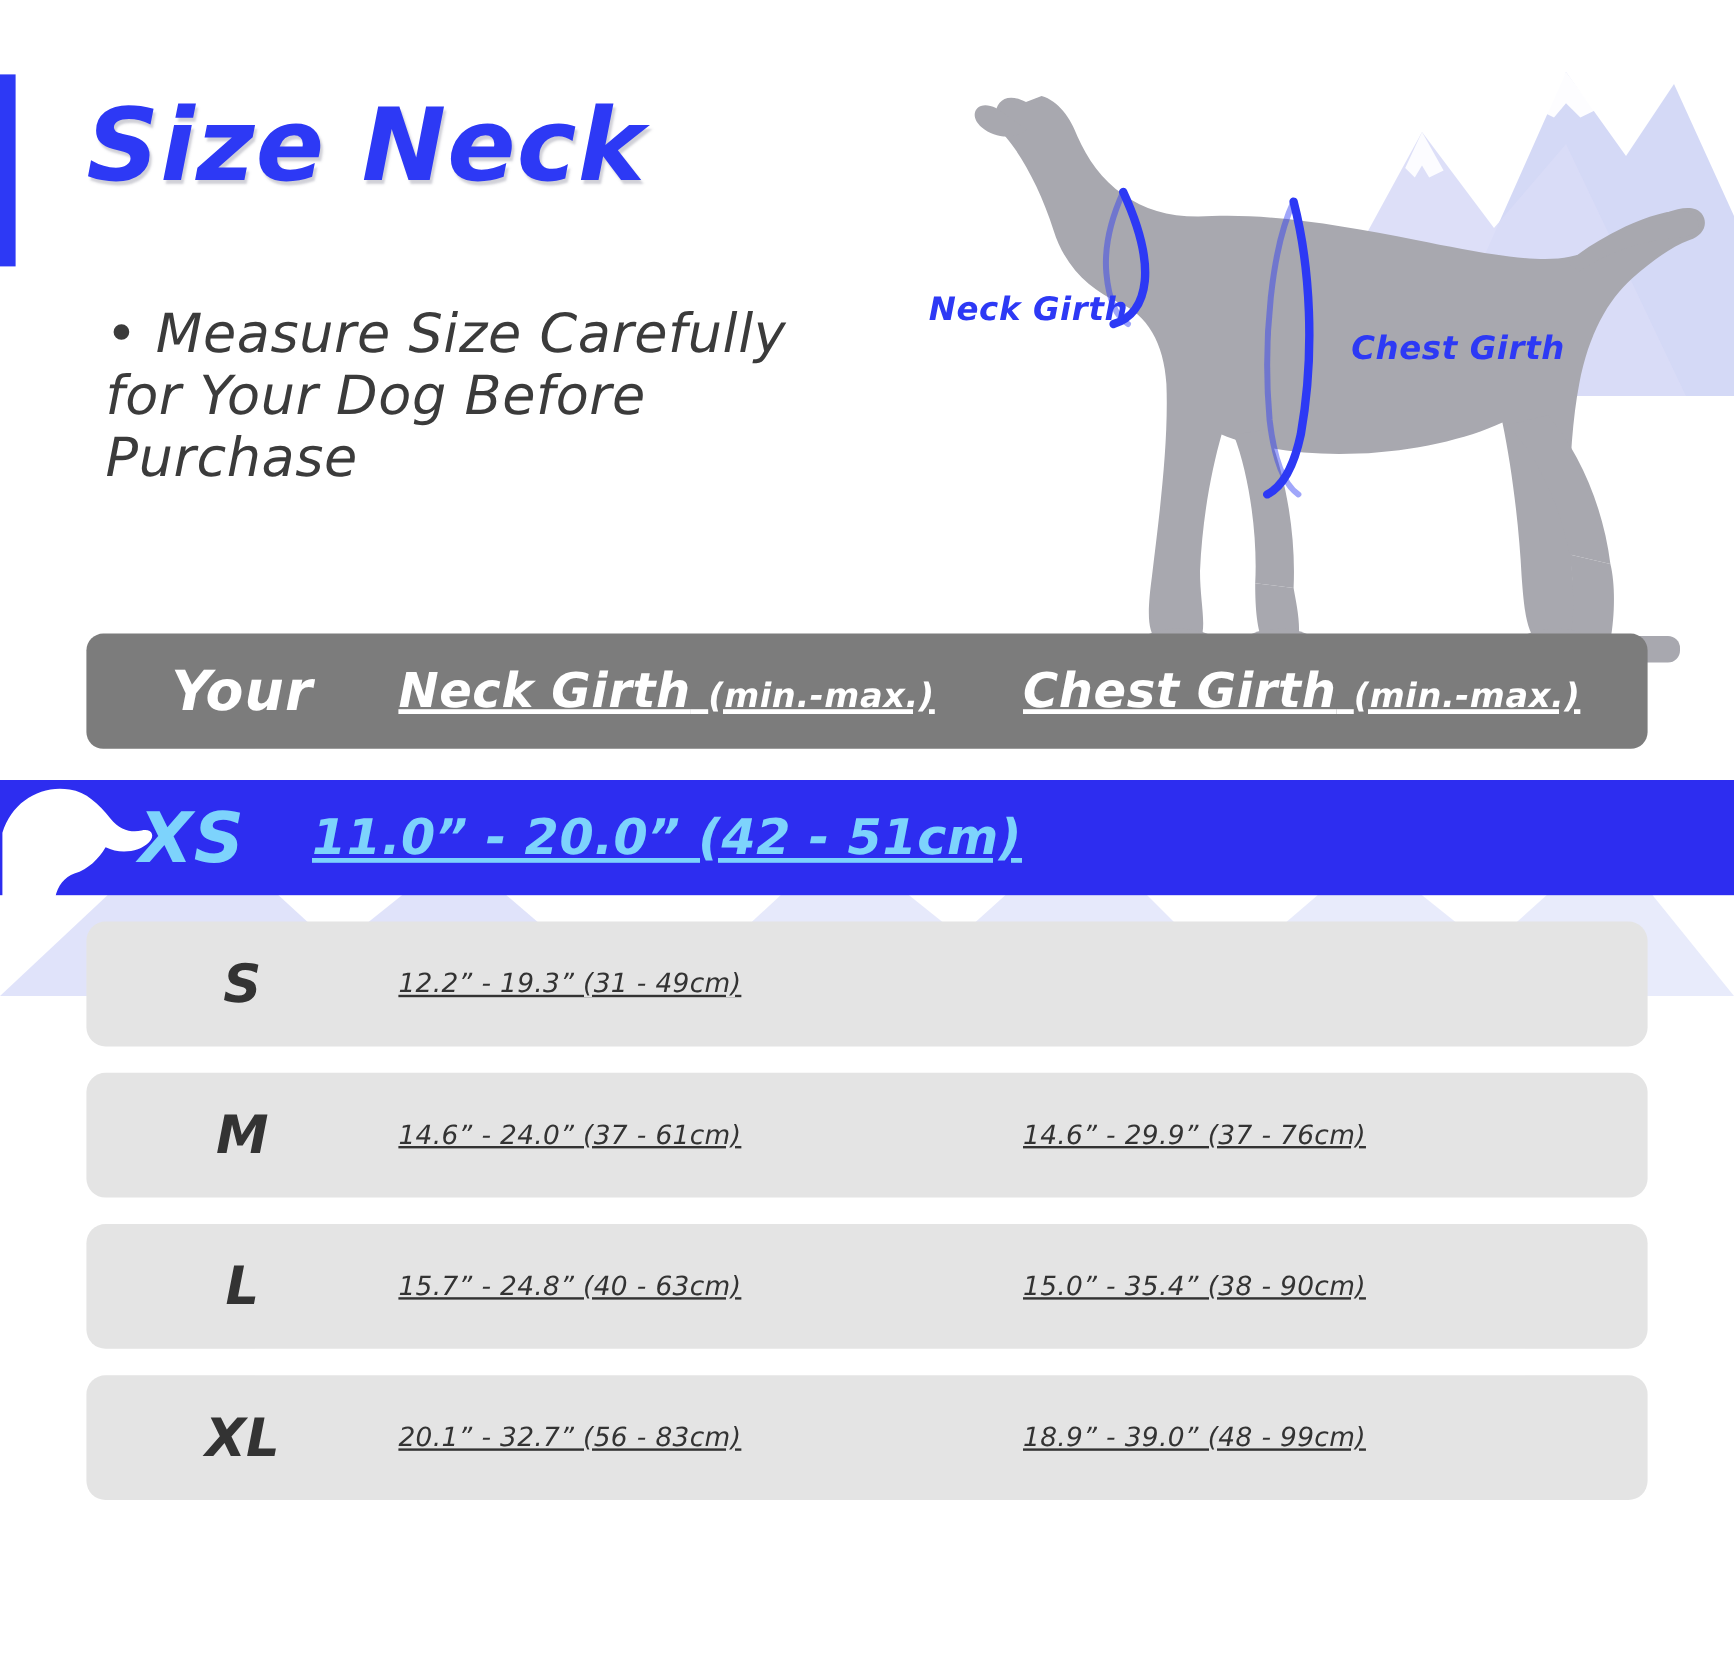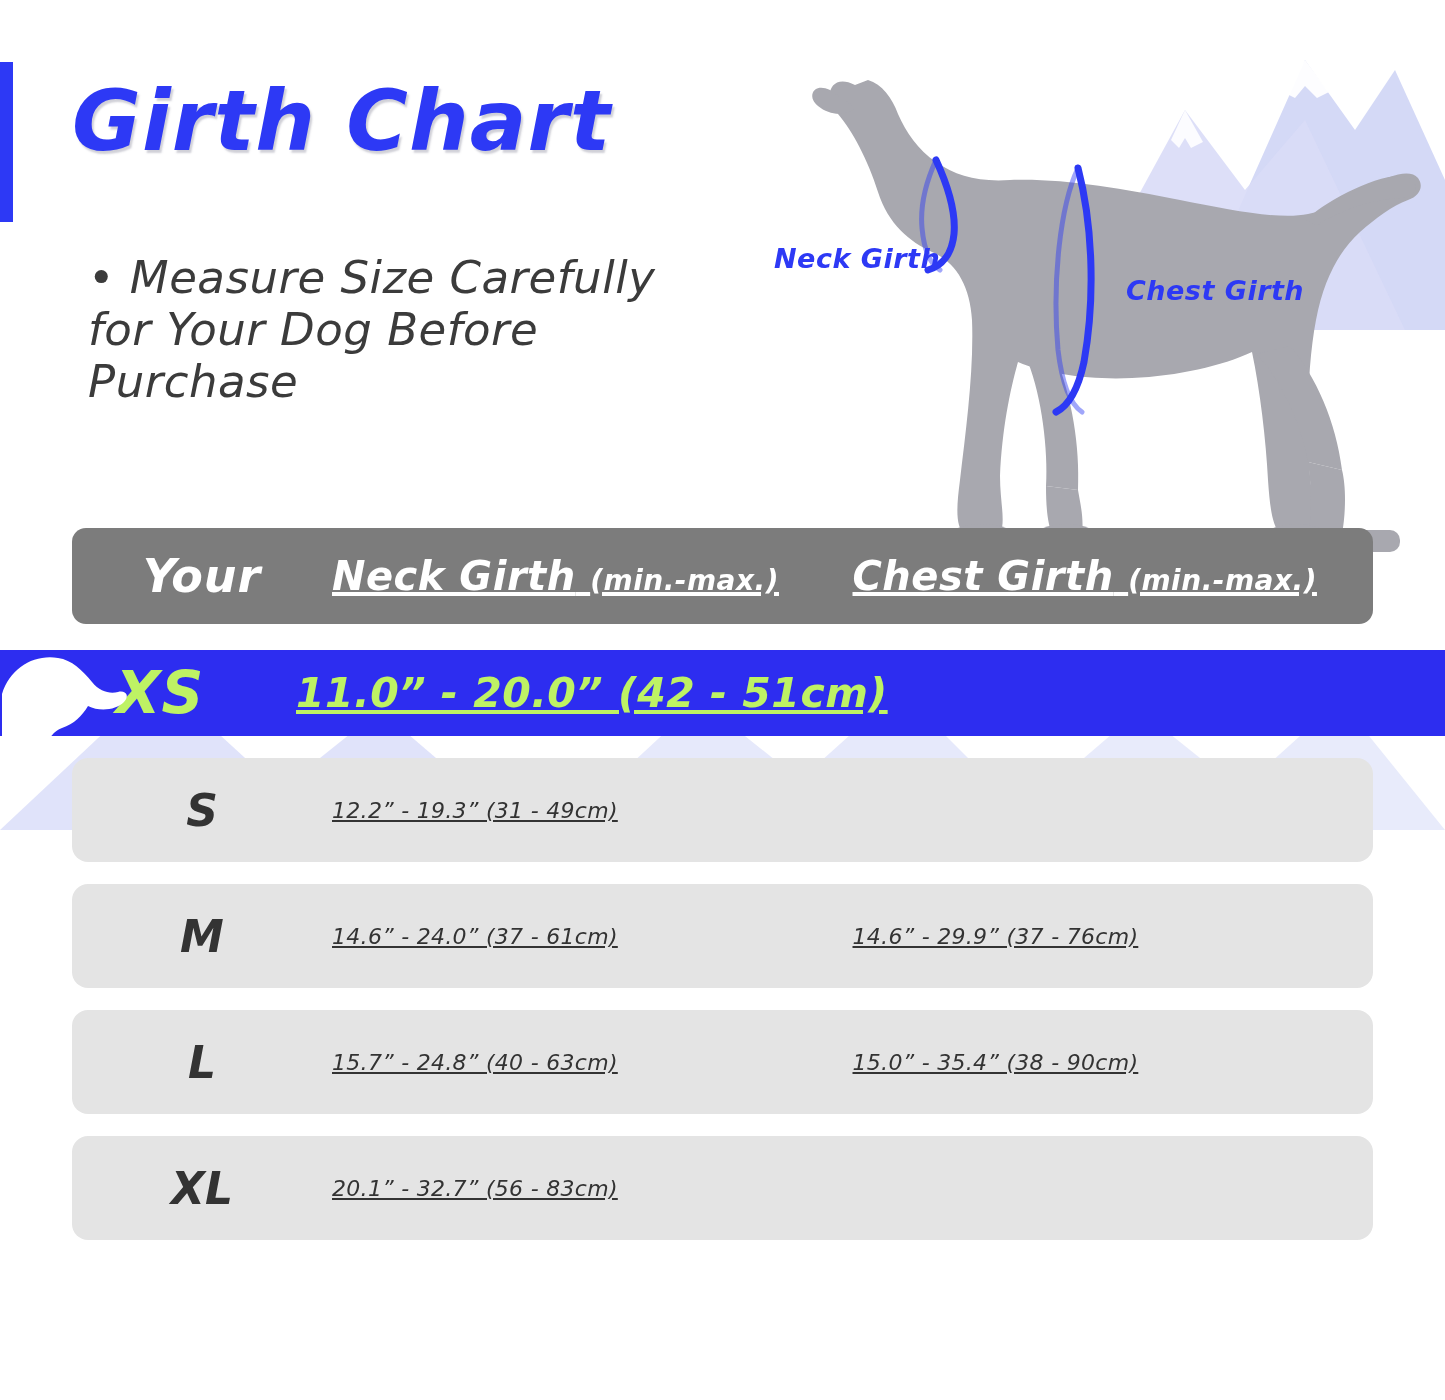--- a/index.html
+++ b/index.html
@@ -129,24 +129,23 @@
   }
   .head-row {
     margin: 0 72px 0 72px;
     height: 96px;
     background: #7c7c7c;
     border-radius: 14px;
     color: #ffffff;
   }
   .xs-row {
     margin: 26px 0 0 0;
-    height: 86px;
+    height: 96px;
     background: #2d2df0;
-    color: #bef264;
-    gap: 36px;
+    color: #7dd3fc;
   }
   .data-row {
     margin: 22px 72px 0 72px;
     height: 104px;
     background: #e4e4e4;
     border-radius: 16px;
     color: #333333;
   }
 
   .c-size {
@@ -208,21 +207,21 @@
 </svg>
 
 <svg class="mountains-low" viewBox="0 0 1445 190">
   <polygon points="0,190 160,40 280,150 380,70 520,190" fill="#d6daf8" opacity="0.75"></polygon>
   <polygon points="560,190 700,60 800,140 900,50 1040,190" fill="#d6daf8" opacity="0.6"></polygon>
   <polygon points="1000,190 1140,70 1240,150 1340,60 1445,190" fill="#d6daf8" opacity="0.55"></polygon>
 </svg>
 
 <div class="accent-bar"></div>
 
-<div class="title">Girth Chart</div>
+<div class="title">Size Neck</div>
 
 <div class="note">
   <span class="dot">•</span>
   <span>Measure Size Carefully for Your Dog Before Purchase</span>
 </div>
 
 <div class="dog-wrap">
   <svg viewBox="0 0 670 560" width="670" height="560">
 
     <rect x="160" y="520" width="480" height="22" rx="10" fill="#a8a8af"></rect>
@@ -315,15 +314,16 @@
 
   <div class="row data-row">
     <div class="c-size">L</div>
     <div class="c-neck">15.7” - 24.8” (40 - 63cm)</div>
     <div class="c-chest">15.0” - 35.4” (38 - 90cm)</div>
   </div>
 
   <div class="row data-row">
     <div class="c-size">XL</div>
     <div class="c-neck">20.1” - 32.7” (56 - 83cm)</div>
+    <div class="c-chest">18.9” - 39.0” (48 - 99cm)</div>
   </div>
 
 </div>
 
 </body></html>

